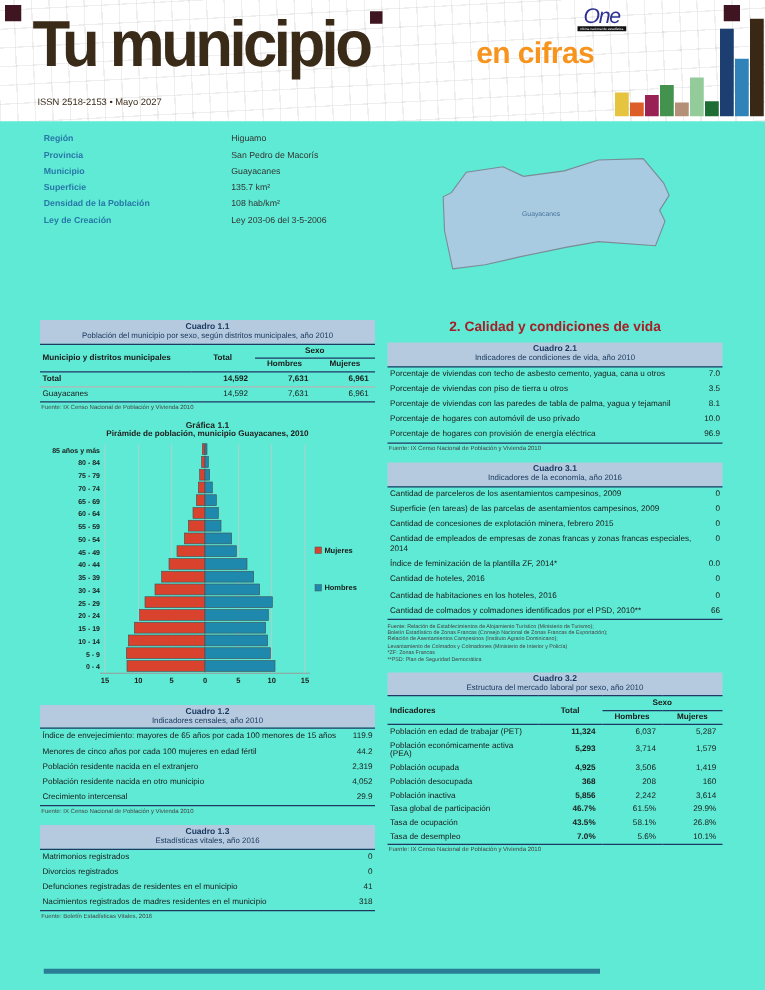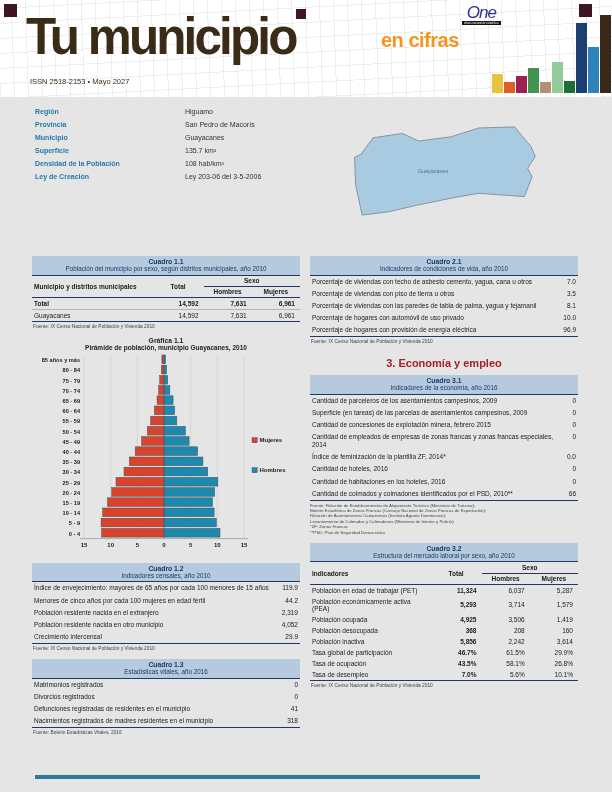--- a/index.html
+++ b/index.html
@@ -1,31 +1,31 @@
 <!DOCTYPE html>
 <html><head>
 <meta charset="utf-8">
 <style>
   html,body{margin:0;padding:0;background:#fff;}
-  .page{position:relative;width:612px;height:792px;background:#e5e5e5;overflow:hidden;
+  .page{position:relative;width:612px;height:792px;background:#5eead4;overflow:hidden;
         font-family:"Liberation Sans",sans-serif;color:#1a1a1a;}
 
   
   .masthead{position:relative;height:97px;
     background:
       repeating-linear-gradient(88deg, rgba(130,130,130,.13) 0 1px, transparent 1px 14px),
       repeating-linear-gradient(-3deg, rgba(130,130,130,.13) 0 1px, transparent 1px 15px),
       #fff;}
   .sq{position:absolute;background:#3f1522;}
   .sq1{left:4px;top:4px;width:13px;height:13px;}
   .sq2{left:296px;top:9px;width:10px;height:10px;}
   .sq3{left:579px;top:4px;width:13px;height:13px;}
   .title-main{position:absolute;left:26px;top:6px;font-size:52px;font-weight:bold;
     letter-spacing:-3px;color:#3a2a18;transform:scaleX(.95);transform-origin:left;white-space:nowrap;}
-  .title-accent{position:absolute;left:381px;top:29px;font-size:20px;font-weight:bold;
+  .title-accent{position:absolute;left:381px;top:29px;font-size:24px;font-weight:bold;
     color:#f7941e;letter-spacing:-.5px;white-space:nowrap;}
   .issn{position:absolute;left:30px;top:77px;font-size:7.5px;color:#3a2a18;}
   .one-logo{position:absolute;left:462px;top:5px;text-align:center;}
   .one-text{font-size:17px;font-weight:normal;font-style:italic;color:#2e3192;line-height:16px;letter-spacing:-1px;}
   .one-tag{background:#111;color:#fff;font-size:2.6px;padding:.5px 2px;white-space:nowrap;}
   .deco-bars{position:absolute;left:492px;bottom:4px;display:flex;align-items:flex-end;gap:1px;}
   .deco-bars .bar{width:11px;}
 
   
   .info{position:relative;height:133px;}
@@ -316,20 +316,21 @@
             <div class="kv-row">
               <span class="kv-label">Nacimientos registrados de madres residentes en el municipio</span>
               <span class="kv-value">318</span>
             </div>
           </div>
         <div class="source">Fuente: Boletín Estadísticas Vitales, 2016</div>
       </div>
     </div>
 
     <div class="col">
+      <h2>2. Calidad y condiciones de vida</h2>
 
       <div class="cuadro">
         <div class="band">
           <div class="band-t">Cuadro 2.1</div>
           <div class="band-s">Indicadores de condiciones de vida, año 2010</div>
         </div>
         <div class="kv">
             <div class="kv-row">
               <span class="kv-label">Porcentaje de viviendas con techo de asbesto cemento, yagua, cana u otros</span>
               <span class="kv-value">7.0</span>
@@ -347,21 +348,20 @@
               <span class="kv-value">10.0</span>
             </div>
             <div class="kv-row">
               <span class="kv-label">Porcentaje de hogares con provisión de energía eléctrica</span>
               <span class="kv-value">96.9</span>
             </div>
           </div>
         <div class="source">Fuente: IX Censo Nacional de Población y Vivienda 2010</div>
       </div>
 
-      <h2 class="later">3. Economía y empleo</h2>
 
       <div class="cuadro">
         <div class="band">
           <div class="band-t">Cuadro 3.1</div>
           <div class="band-s">Indicadores de la economía, año 2016</div>
         </div>
         <div class="kv">
             <div class="kv-row">
               <span class="kv-label">Cantidad de parceleros de los asentamientos campesinos, 2009</span>
               <span class="kv-value">0</span>

